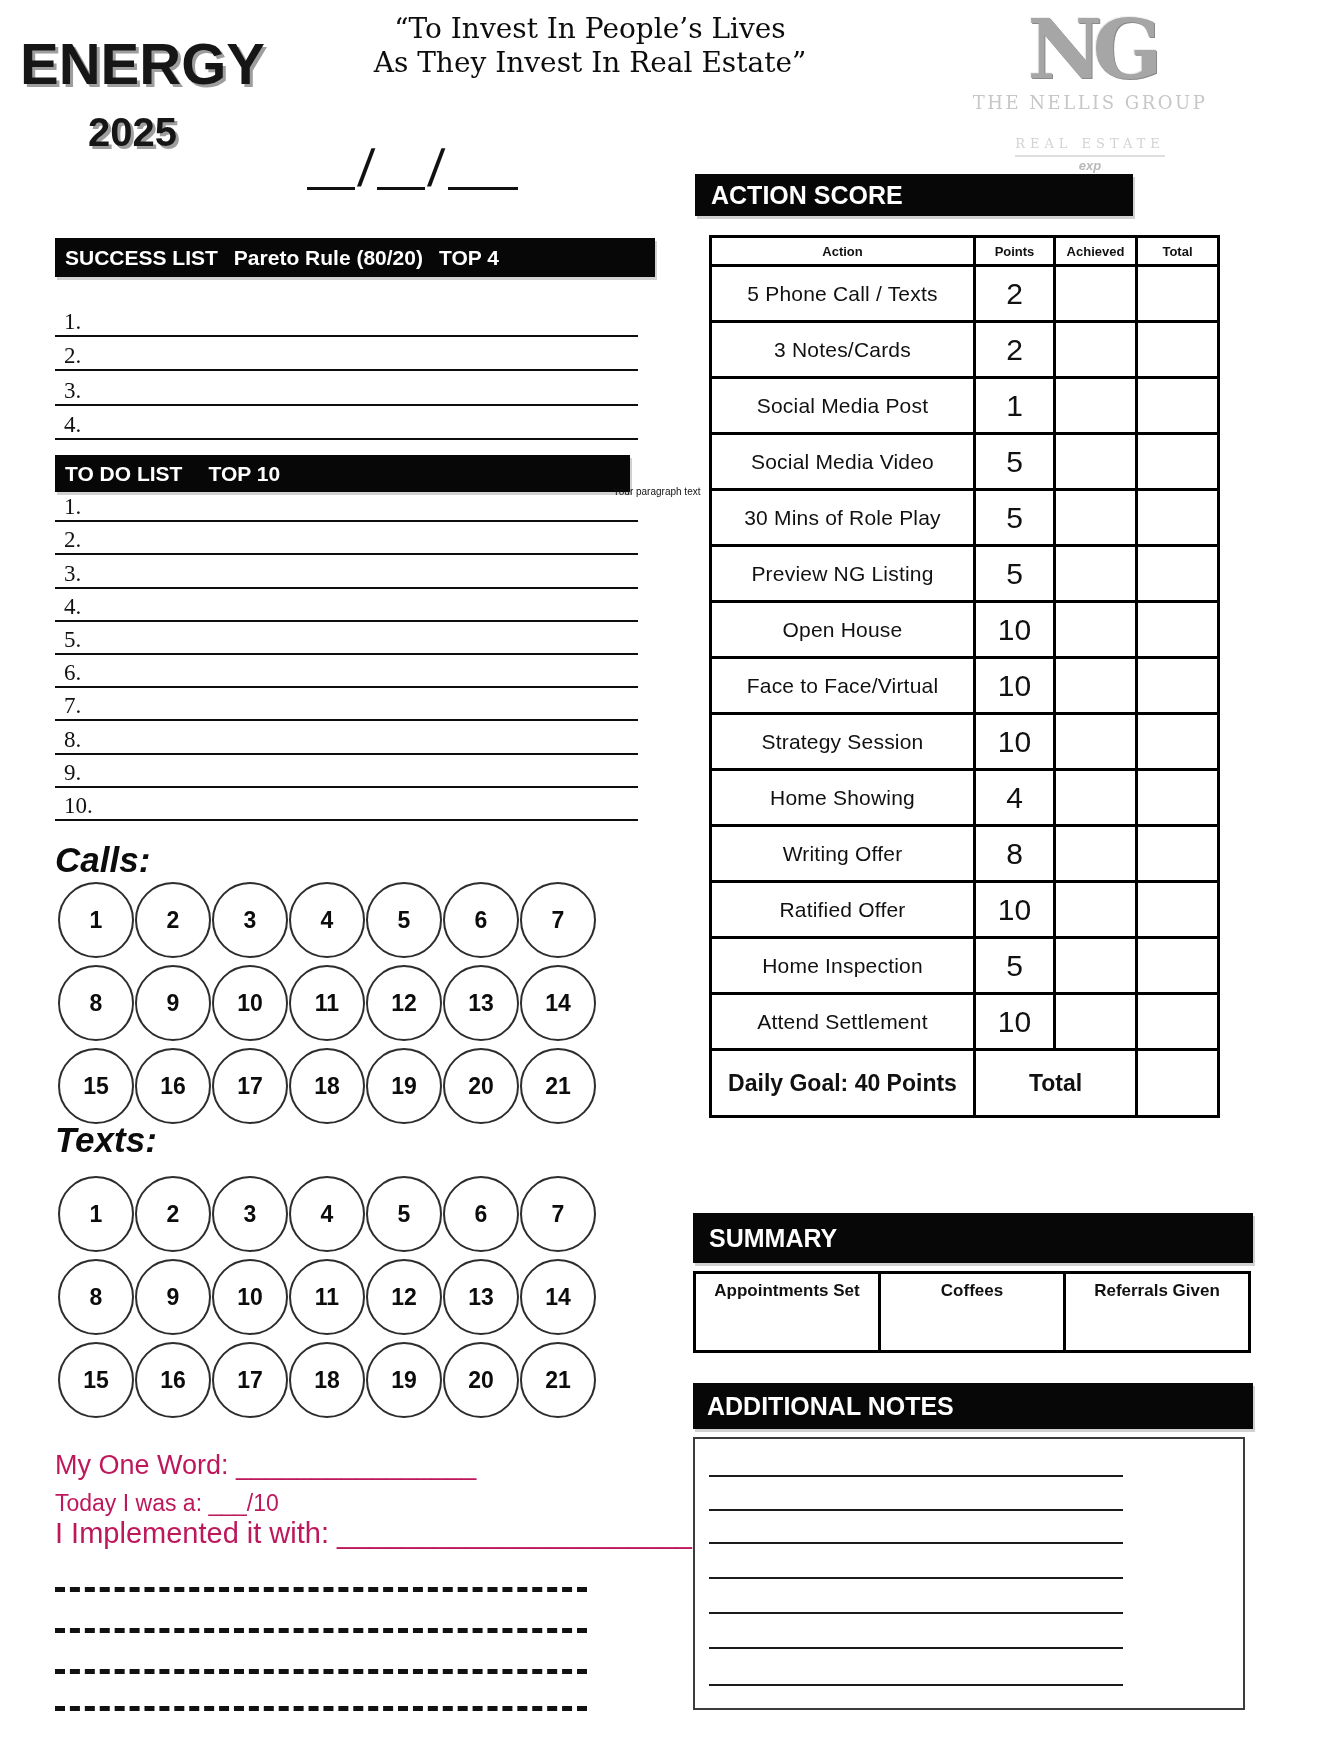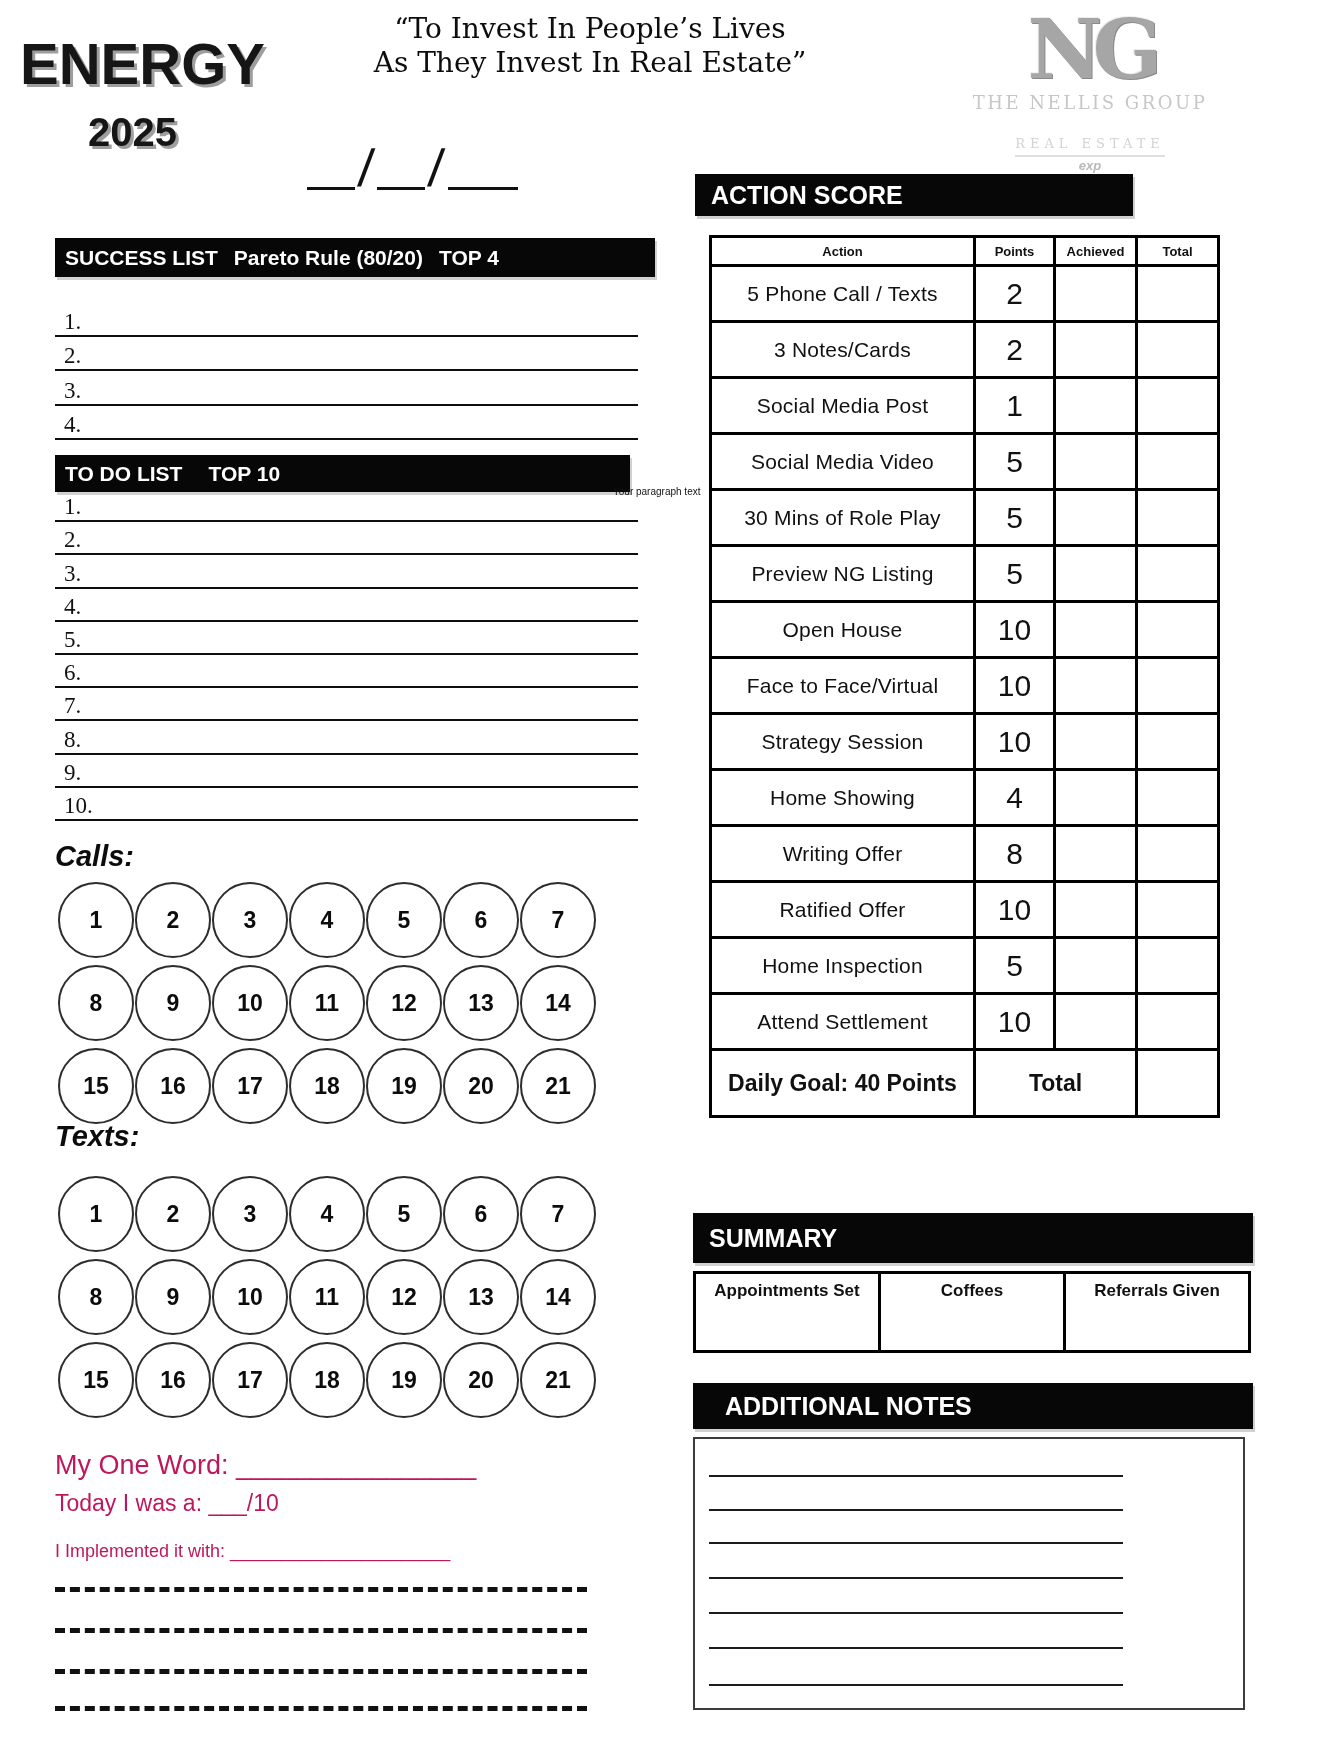--- a/index.html
+++ b/index.html
@@ -25,48 +25,48 @@
   .logo-exp{font-size:13px;font-weight:700;font-style:italic;color:#b9b9b9;margin-top:1px;}
 
   
   .bar{position:absolute;background:#070707;color:#fff;font-weight:700;display:flex;align-items:center;
     box-shadow:2px 3px 0 rgba(0,0,0,0.18);}
   .bar span{white-space:nowrap;}
   .success-bar{left:55px;top:238px;width:600px;height:39px;font-size:21px;gap:16px;padding-left:10px;box-sizing:border-box;}
   .todo-bar{left:55px;top:455px;width:575px;height:37px;font-size:21px;gap:26px;padding-left:10px;box-sizing:border-box;}
   .action-bar{left:695px;top:174px;width:438px;height:42px;font-size:25px;padding-left:16px;box-sizing:border-box;}
   .summary-bar{left:693px;top:1213px;width:560px;height:50px;font-size:25px;padding-left:16px;box-sizing:border-box;}
-  .notes-bar{left:693px;top:1383px;width:560px;height:46px;font-size:25px;padding-left:32px;box-sizing:border-box;}
+  .notes-bar{left:693px;top:1383px;width:560px;height:46px;font-size:25px;padding-left:14px;box-sizing:border-box;}
 
   
   .blank-list{position:absolute;left:55px;width:583px;}
   .success-list{top:303px;}
   .todo-list{top:489px;}
   .line-item{display:flex;align-items:flex-end;border-bottom:2.5px solid #0e0e0e;box-sizing:border-box;padding-left:9px;
     font-family:"Liberation Serif","DejaVu Serif",serif;font-size:23px;color:#111;}
   .success-list .line-item{height:34.2px;}
   .todo-list .line-item{height:33.2px;}
 
   .watermark{position:absolute;left:613px;top:486px;font-size:10px;font-weight:400;color:#131313;white-space:nowrap;}
 
   
-  .tally-label{position:absolute;left:55px;font-size:29px;font-weight:800;font-style:italic;color:#0c0c0c;}
+  .tally-label{position:absolute;left:55px;font-size:35px;font-weight:800;font-style:italic;color:#0c0c0c;}
   .calls-label{top:840px;}
   .texts-label{top:1120px;}
   .circle-grid{position:absolute;left:58px;width:544px;display:flex;flex-wrap:wrap;column-gap:1px;row-gap:7px;}
   .calls-grid{top:882px;}
   .texts-grid{top:1176px;}
   .circle{width:76px;height:76px;box-sizing:border-box;border:2px solid #2d2d2d;border-radius:50%;
     display:flex;align-items:center;justify-content:center;font-size:23px;font-weight:800;color:#0c0c0c;background:#fff;}
 
   
   .reflection{position:absolute;left:55px;top:1450px;width:560px;font-weight:400;color:#be185d;}
   .refl-line1{font-size:27px;white-space:nowrap;}
   .refl-line2{font-size:23px;margin-top:9px;white-space:nowrap;}
-  .refl-line3{font-size:18px;margin-top:24px;white-space:nowrap;}
+  .refl-line3{font-size:29px;margin-top:0;white-space:nowrap;}
   .dash-line{position:absolute;left:55px;width:532px;border-bottom:5px dashed #111;}
   .dash1{top:1587px;}.dash2{top:1628px;}.dash3{top:1669px;}.dash4{top:1706px;}
 
   
   .action-table{position:absolute;left:709px;top:235px;border-collapse:collapse;table-layout:fixed;width:508px;background:#fff;}
   .action-table td,.action-table th{border:3px solid #000;padding:0;text-align:center;vertical-align:middle;}
   .col-action{width:264px;}.col-points{width:80px;}.col-achieved{width:82px;}.col-total{width:82px;}
   .action-table th{height:26px;font-size:13px;font-weight:700;}
   .action-table td{height:53px;}
   .cell-action{font-size:21px;font-weight:400;letter-spacing:.2px;}

